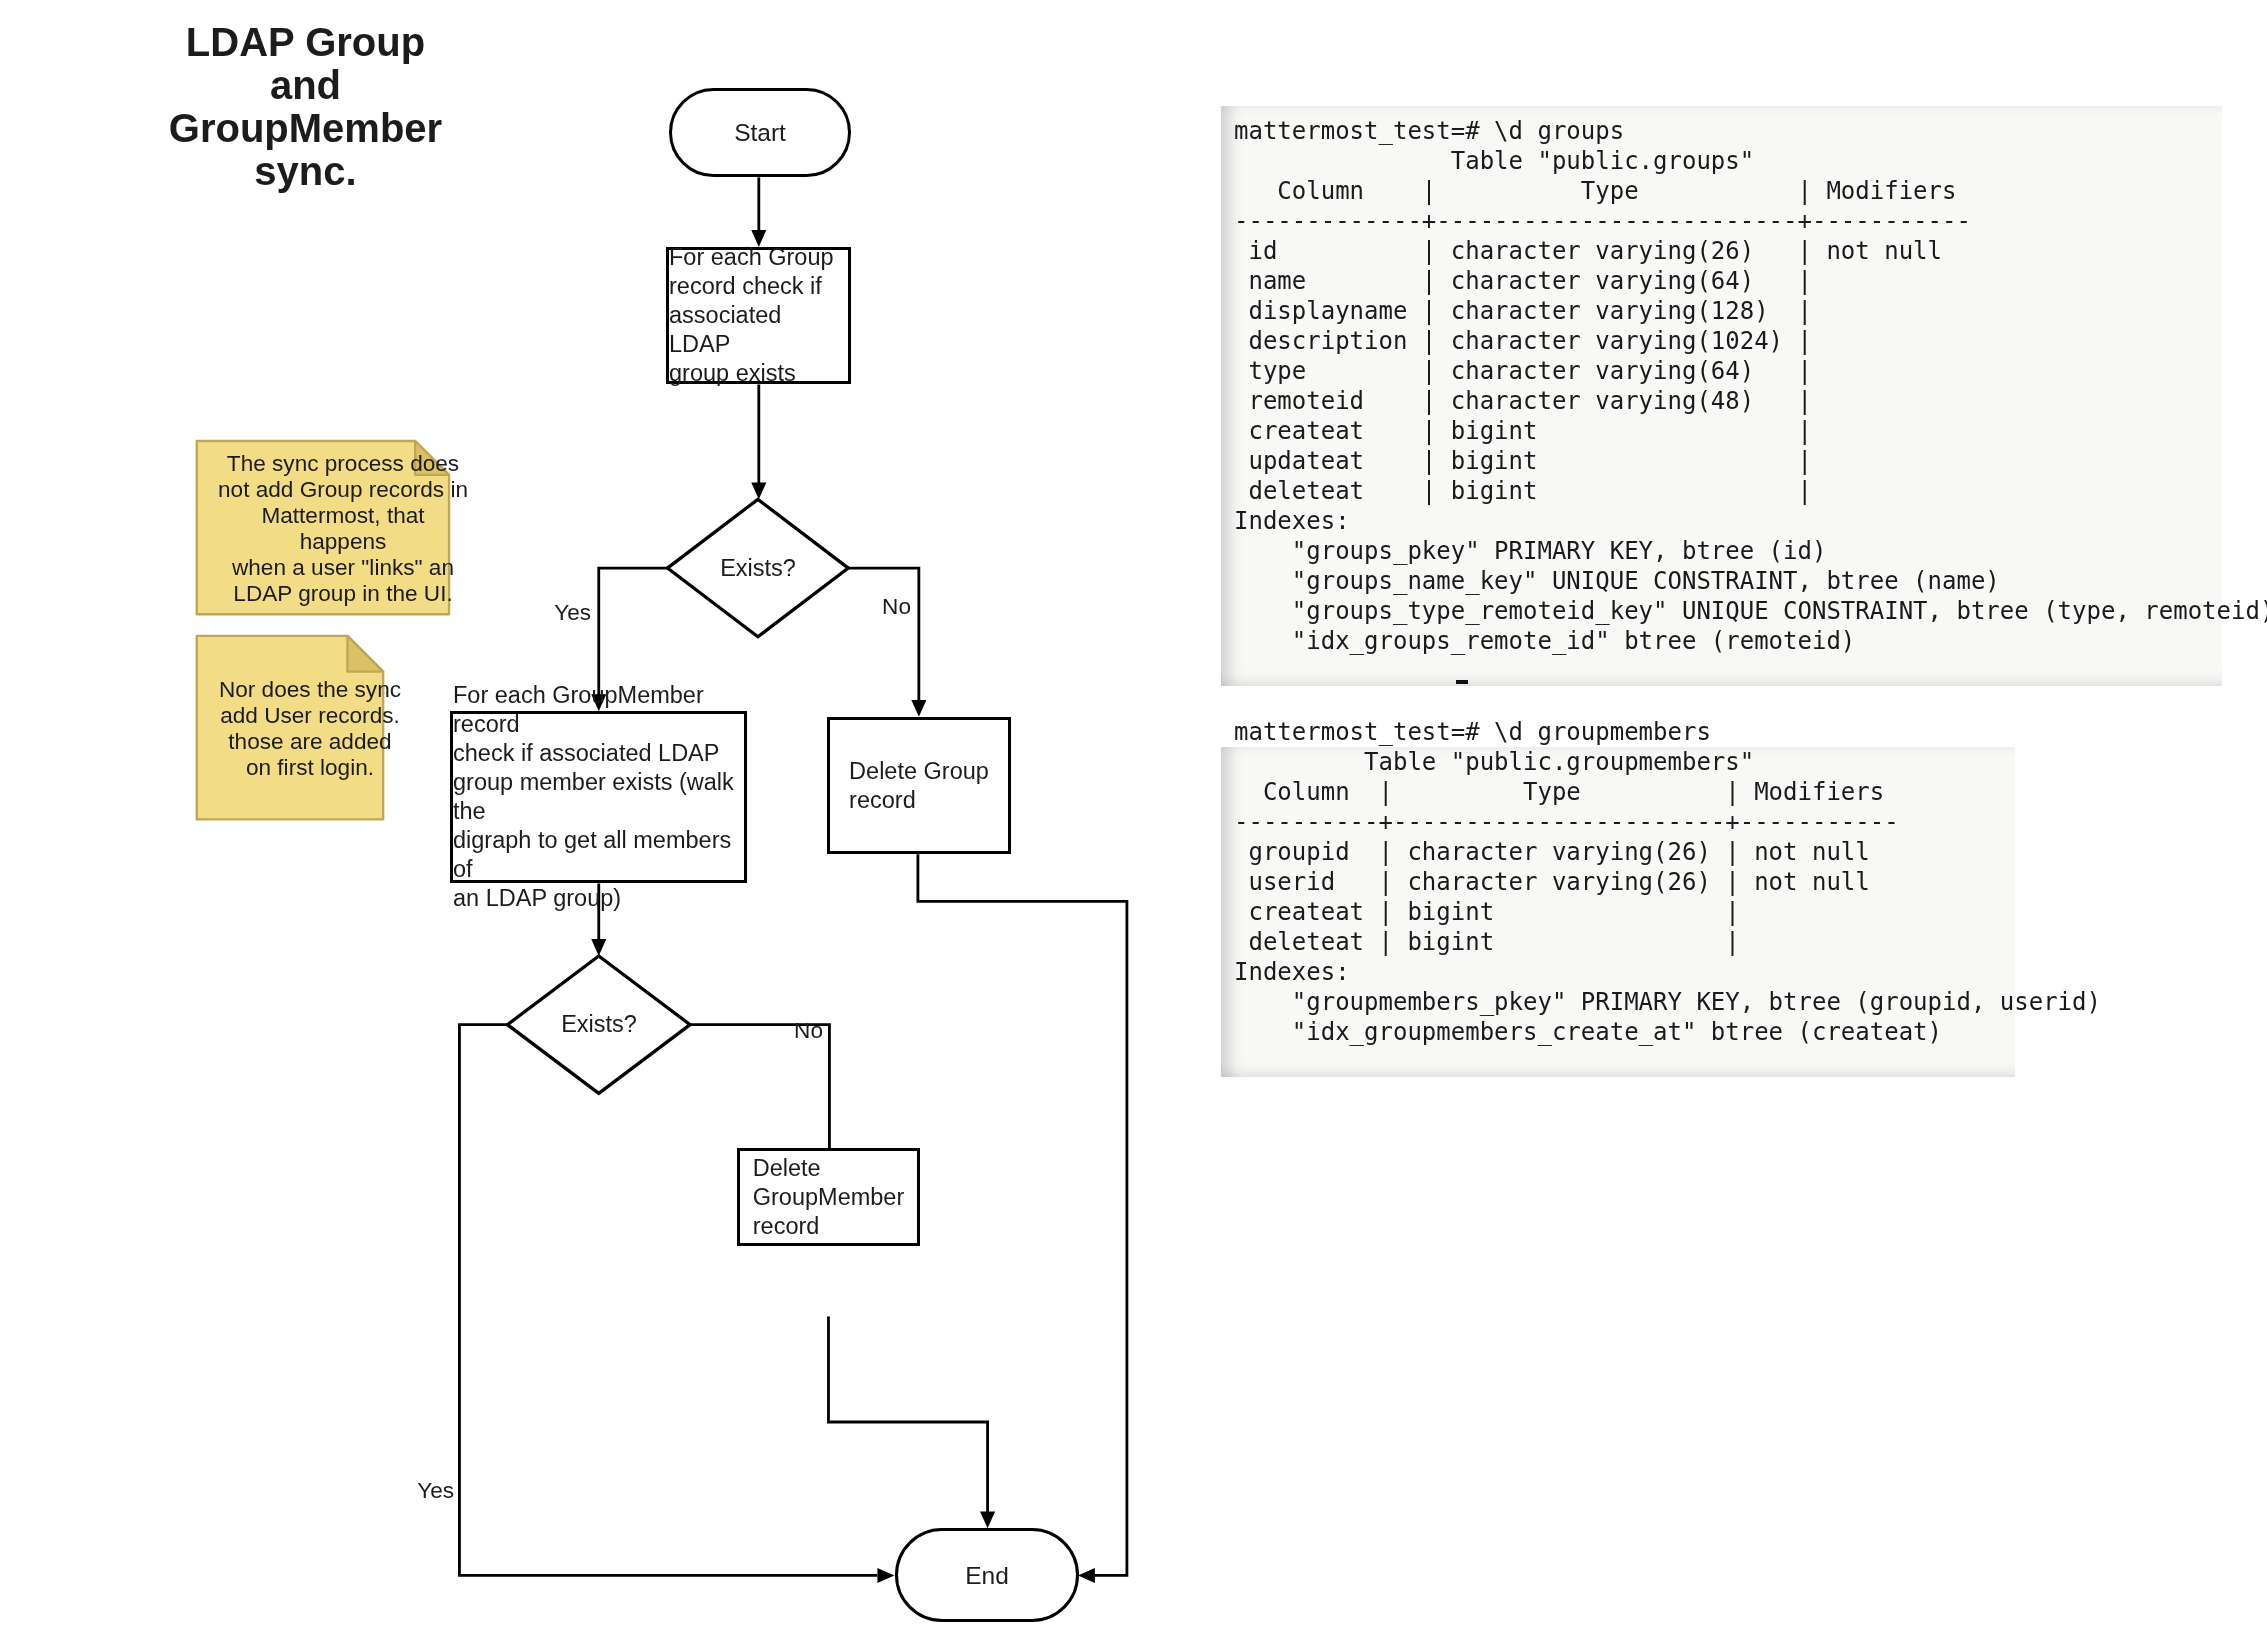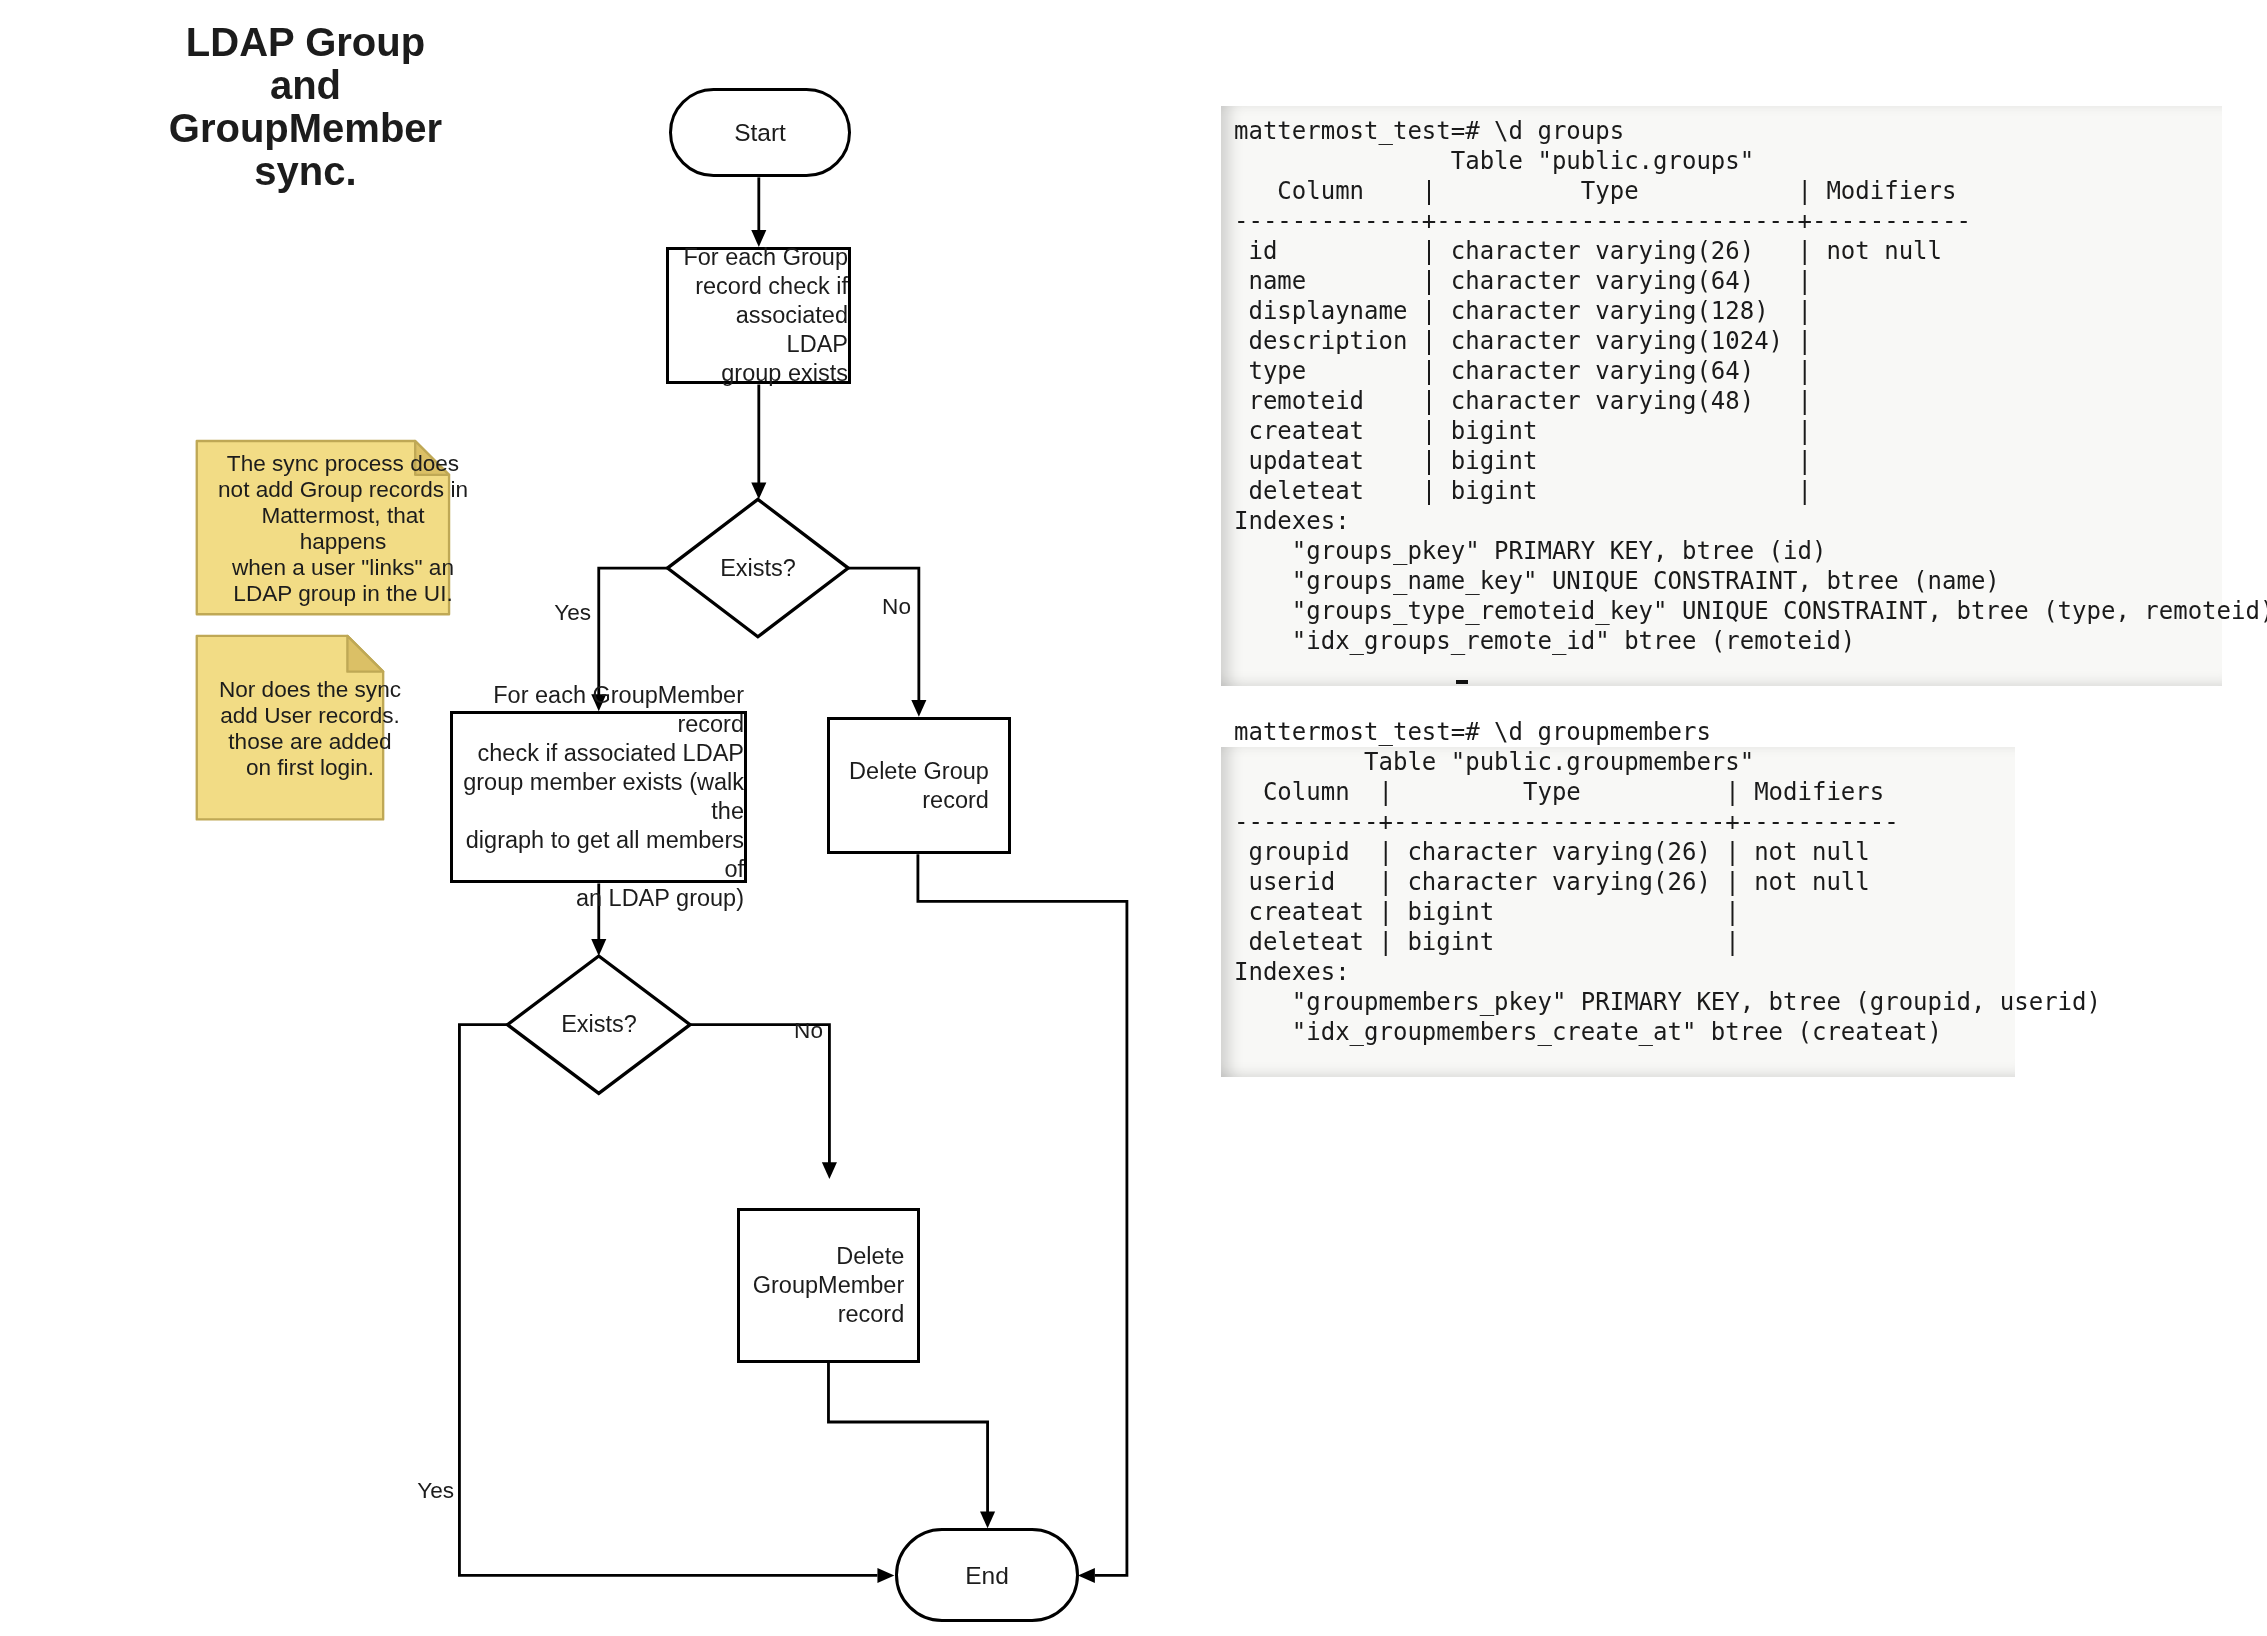--- a/index.html
+++ b/index.html
@@ -7,27 +7,27 @@
        font-family:"Liberation Sans",sans-serif;color:#1c1c1c;}
   .abs{position:absolute;}
   
   .diagram-title{left:149px;top:21px;width:313px;text-align:center;
        font-weight:bold;font-size:40px;line-height:43px;white-space:pre-line;}
   
   svg.layer{left:0;top:0;}
   
   .node{position:absolute;background:#ffffff;border:3.8px solid #000;
         box-sizing:border-box;display:flex;align-items:center;justify-content:center;
-        text-align:right;font-size:23.5px;line-height:29px;white-space:pre-line;}
+        text-align:left;font-size:23.5px;line-height:29px;white-space:pre-line;}
   .stadium{border-radius:56px;}
   #node-start{left:669px;top:88px;width:182px;height:89px;font-size:24.5px;}
   #node-box1{left:666px;top:247px;width:185px;height:137px;}
   #node-box2{left:450px;top:711px;width:297px;height:172px;}
   #node-delete-group{left:827px;top:717px;width:184px;height:137px;}
-  #node-delete-groupmember{left:737px;top:1208px;width:183px;height:155px;}
+  #node-delete-groupmember{left:737px;top:1148px;width:183px;height:98px;}
   #node-end{left:895px;top:1528px;width:184px;height:94px;font-size:24.5px;border-radius:47px;}
   
   .diamond-label{transform:translate(-50%,-50%);font-size:23.5px;}
   #label-exists-1{left:758px;top:568px;}
   #label-exists-2{left:599px;top:1024px;}
   .branch-label{font-size:22.6px;}
   #label-yes-1{left:591px;top:613px;transform:translate(-100%,-50%);}
   #label-no-1{left:911px;top:607px;transform:translate(-100%,-50%);}
   #label-no-2{left:823px;top:1031px;transform:translate(-100%,-50%);}
   #label-yes-2{left:454px;top:1491px;transform:translate(-100%,-50%);}

